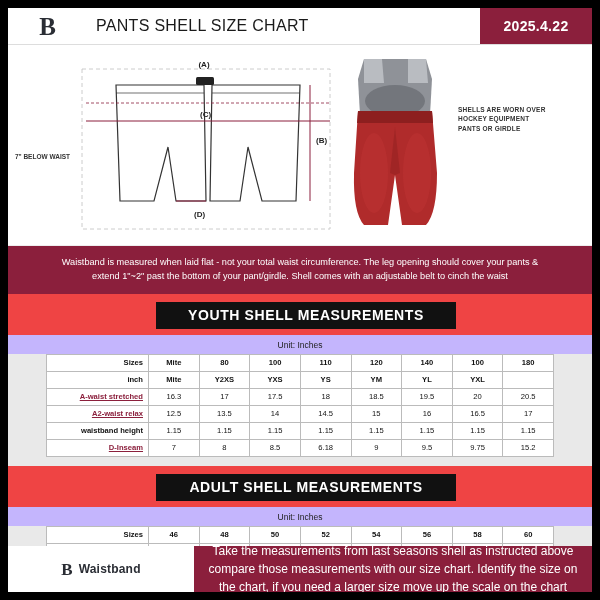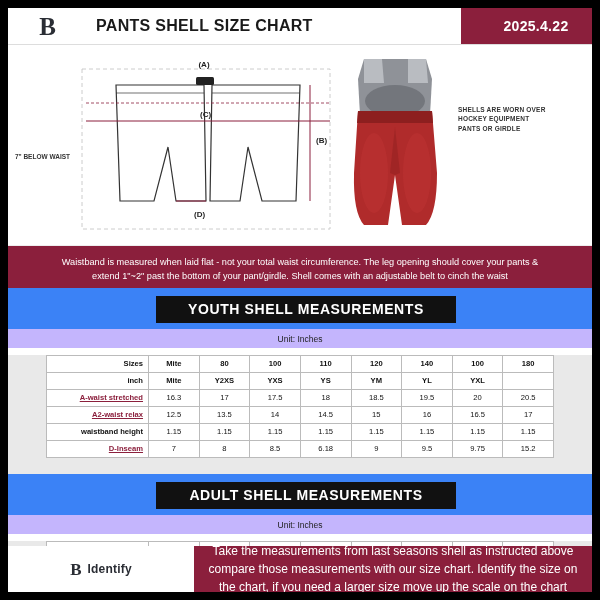--- a/index.html
+++ b/index.html
@@ -38,31 +38,30 @@
   .logo-mark{
     font-family:"Liberation Serif", serif;
     font-weight:bold;font-size:25px;color:#2a2d34;
     line-height:1;
     letter-spacing:-1px;
   }
   .title-cell{
     flex:1;
     display:flex;align-items:center;
     padding-left:10px;
-    font-size:16px;font-weight:bold;color:#1a1a1a;
+    font-size:16px;font-weight:normal;color:#1a1a1a;
     letter-spacing:.3px;
   }
   .date-cell{
     width:112px;
     background:#8b1f3c;
     color:#fff;
     display:flex;align-items:center;justify-content:center;
     font-size:14px;font-weight:bold;
     letter-spacing:.3px;
-    padding-left:19px;
   }
 
   
   .diagram{
     position:relative;
     height:200px;
     background:#fff;
     border-bottom:1px solid #eee;
   }
   .short-svg{position:absolute;left:68px;top:6px;}
@@ -73,28 +72,28 @@
     letter-spacing:.2px;
   }
   .side-label{
     position:absolute;left:4px;top:108px;width:58px;
     font-size:6.5px;font-weight:bold;color:#333;text-align:right;line-height:1.3;
   }
 
   
   .maroon-bar{
     background:#8b1f3c;color:#fff;
-    padding:9px 40px 4px 40px;
+    padding:9px 40px 10px 40px;
     text-align:center;
     font-size:9.2px;line-height:1.55;
   }
 
   
   .section{
-    background:#3b82f6;
+    background:#ef4444;
     padding:8px 0 6px 12px;
   }
   .section-title{
     margin:0 auto;
     width:300px;
     background:#111;color:#fff;
     text-align:center;
     font-size:14px;font-weight:bold;
     letter-spacing:.6px;
     padding:5px 0 6px 0;
@@ -103,21 +102,21 @@
     text-align:center;
     font-size:8.5px;color:#222;
     padding:5px 0 4px 0;
     background:#c4b5fd;
   }
 
   
   table{
     border-collapse:collapse;
     width:508px;
-    margin:7px auto;
+    margin:0 auto;
     background:#fff;
     table-layout:fixed;
   }
   td{
     border:1px solid #bbb;
     font-size:7.6px;
     text-align:center;
     padding:2px 0 2px 0;
     height:12px;
     color:#111;
@@ -341,21 +340,21 @@
           <td>27.75</td>
         </tr>
 
       </tbody>
     </table>
   </div>
 
   <div class="footer">
     <div class="footer-left">
       <div class="footer-logo">B</div>
-      <div class="footer-word">Identify</div>
+      <div class="footer-word">Waistband</div>
     </div>
     <div class="footer-right">
       <span>Take the measurements from last seasons shell as instructed above compare those measurements  with our size chart. Identify the size on the chart, if you need a larger size move up the scale on the chart</span>
     </div>
   </div>
 
 </div>
 </div>
 
 </body></html>

